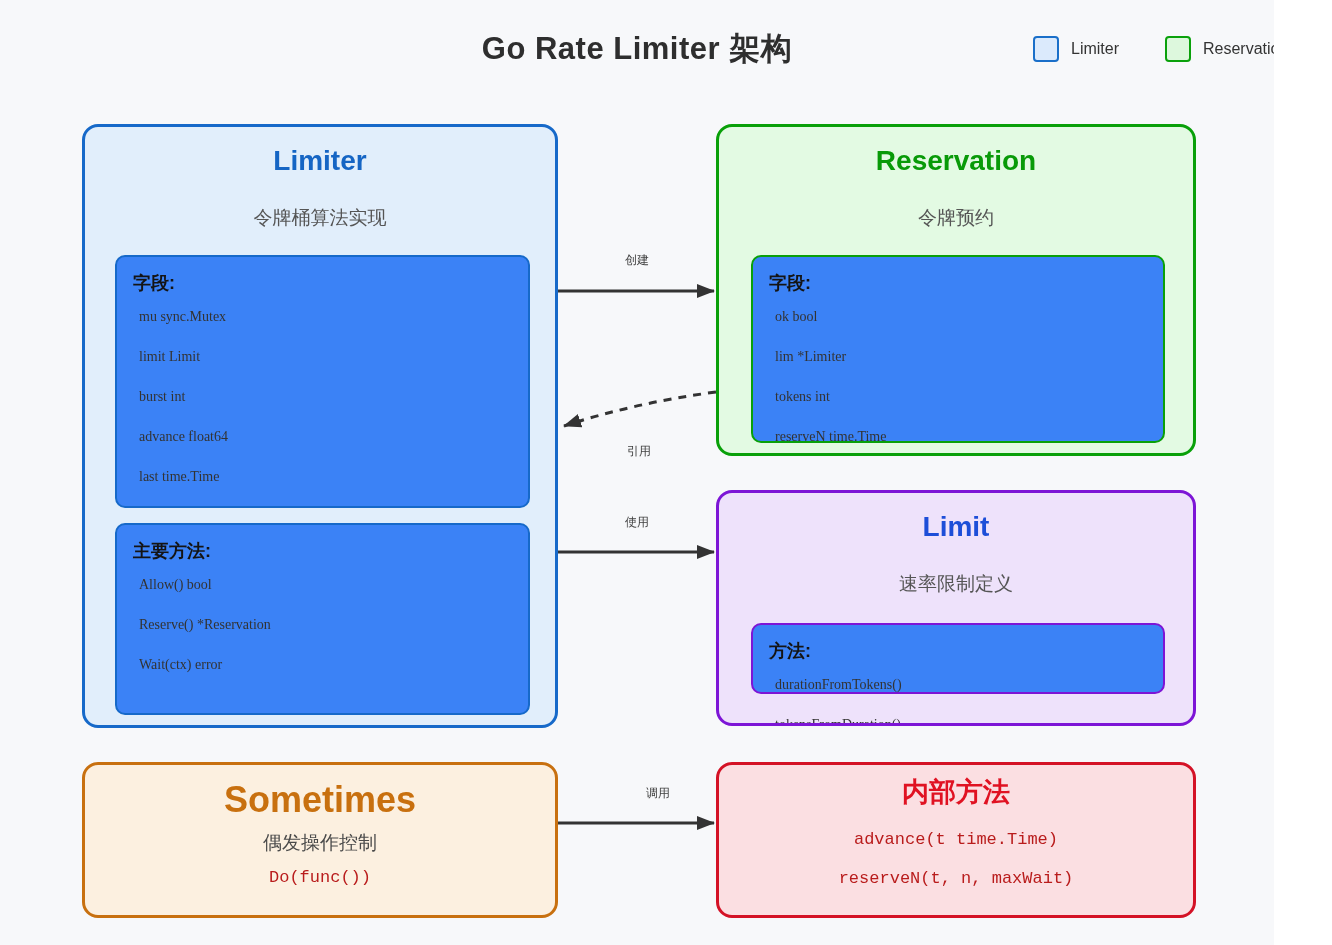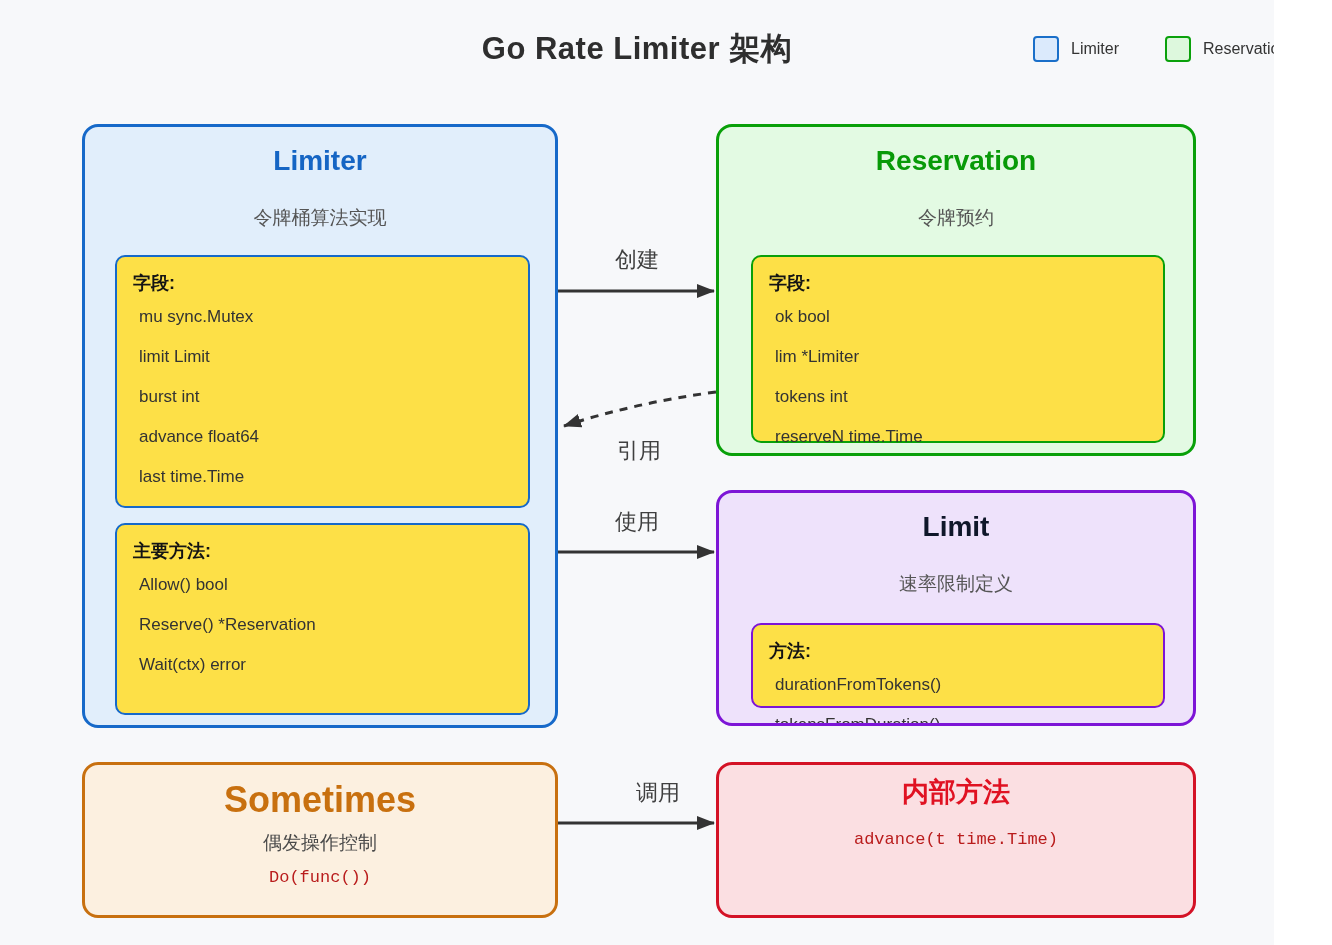--- a/index.html
+++ b/index.html
@@ -38,21 +38,21 @@
   .legend-label { font-size: 16px; color: #333; }
 
   svg.edges {
     position: absolute;
     left: 0; top: 0;
     pointer-events: none;
   }
   .edge-label {
     position: absolute;
     transform: translateX(-50%);
-    font-size: 22px;
+    font-size: 12px;
     color: #3f3f3f;
     line-height: 26px;
     white-space: nowrap;
   }
 
   .node {
     position: absolute;
     border-radius: 16px;
     border: 3px solid;
     overflow: hidden;
@@ -66,34 +66,34 @@
   }
   .node-subtitle {
     text-align: center;
     font-size: 19px;
     color: #555;
     margin-top: 26px;
     line-height: 26px;
   }
   .section {
     position: absolute;
-    background: #fde047;
+    background: #3b82f6;
     border: 2px solid;
     border-radius: 10px;
     padding: 12px 16px 0 16px;
   }
   .section-header {
     font-size: 18px;
     font-weight: bold;
     color: #141414;
     line-height: 28px;
   }
   .mono-line {
-    font-family: Liberation Sans, sans-serif;
-    font-size: 17px;
+    font-family: Liberation Serif, serif;
+    font-size: 14px;
     color: #333;
     line-height: 40px;
     padding-left: 6px;
     white-space: nowrap;
   }
   .mono-center {
     font-family: "Liberation Mono", "DejaVu Sans Mono", monospace;
     font-size: 17px;
     color: #b91c1c;
     line-height: 40px;
@@ -109,23 +109,23 @@
   .sec-limiter-methods { left: 30px; top: 396px; width: 415px; height: 192px; }
 
   
   .node-reservation { left: 716px; top: 124px; width: 480px; height: 332px; background: #e3fae3; border-color: #09a009; }
   .node-reservation .node-title { color: #089a08; }
   .node-reservation .section { border-color: #09a009; overflow: visible; }
   .sec-reservation-fields { left: 32px; top: 128px; width: 414px; height: 188px; }
 
   
   .node-limit { left: 716px; top: 490px; width: 480px; height: 236px; background: #eee2fb; border-color: #7d15d6; }
-  .node-limit .node-title { color: #0f172a; }
+  .node-limit .node-title { color: #1d4ed8; }
   .node-limit .section { border-color: #7d15d6; overflow: visible; }
-  .sec-limit-methods { left: 32px; top: 130px; width: 414px; height: 85px; }
+  .sec-limit-methods { left: 32px; top: 130px; width: 414px; height: 71px; }
 
   
   .node-sometimes { left: 82px; top: 762px; width: 476px; height: 156px; background: #fcf0e0; border-color: #c8700f; }
   .node-sometimes .node-title { color: #c8700f; margin-top: 17px; font-size: 36px; }
   .node-sometimes .node-subtitle { margin-top: 12px; color: #4a4a4a; }
   .node-sometimes .mono-center { line-height: 36px; margin-top: 4px; }
 
   
   .node-internal { left: 716px; top: 762px; width: 480px; height: 156px; background: #fbdfe2; border-color: #d41226; }
   .node-internal .node-title { color: #e01222; margin-top: 9px; font-size: 27px; }
@@ -211,16 +211,17 @@
   <div class="node node-sometimes">
     <div class="node-title">Sometimes</div>
     <div class="node-subtitle">偶发操作控制</div>
     <div class="mono-center">Do(func())</div>
   </div>
 
   <div class="node node-internal">
     <div class="node-title">内部方法</div>
     <div class="mono-list">
       <div class="mono-center">advance(t time.Time)</div>
+      <div class="mono-center">reserveN(t, n, maxWait)</div>
     </div>
   </div>
 
 </div>
 
 </body></html>

